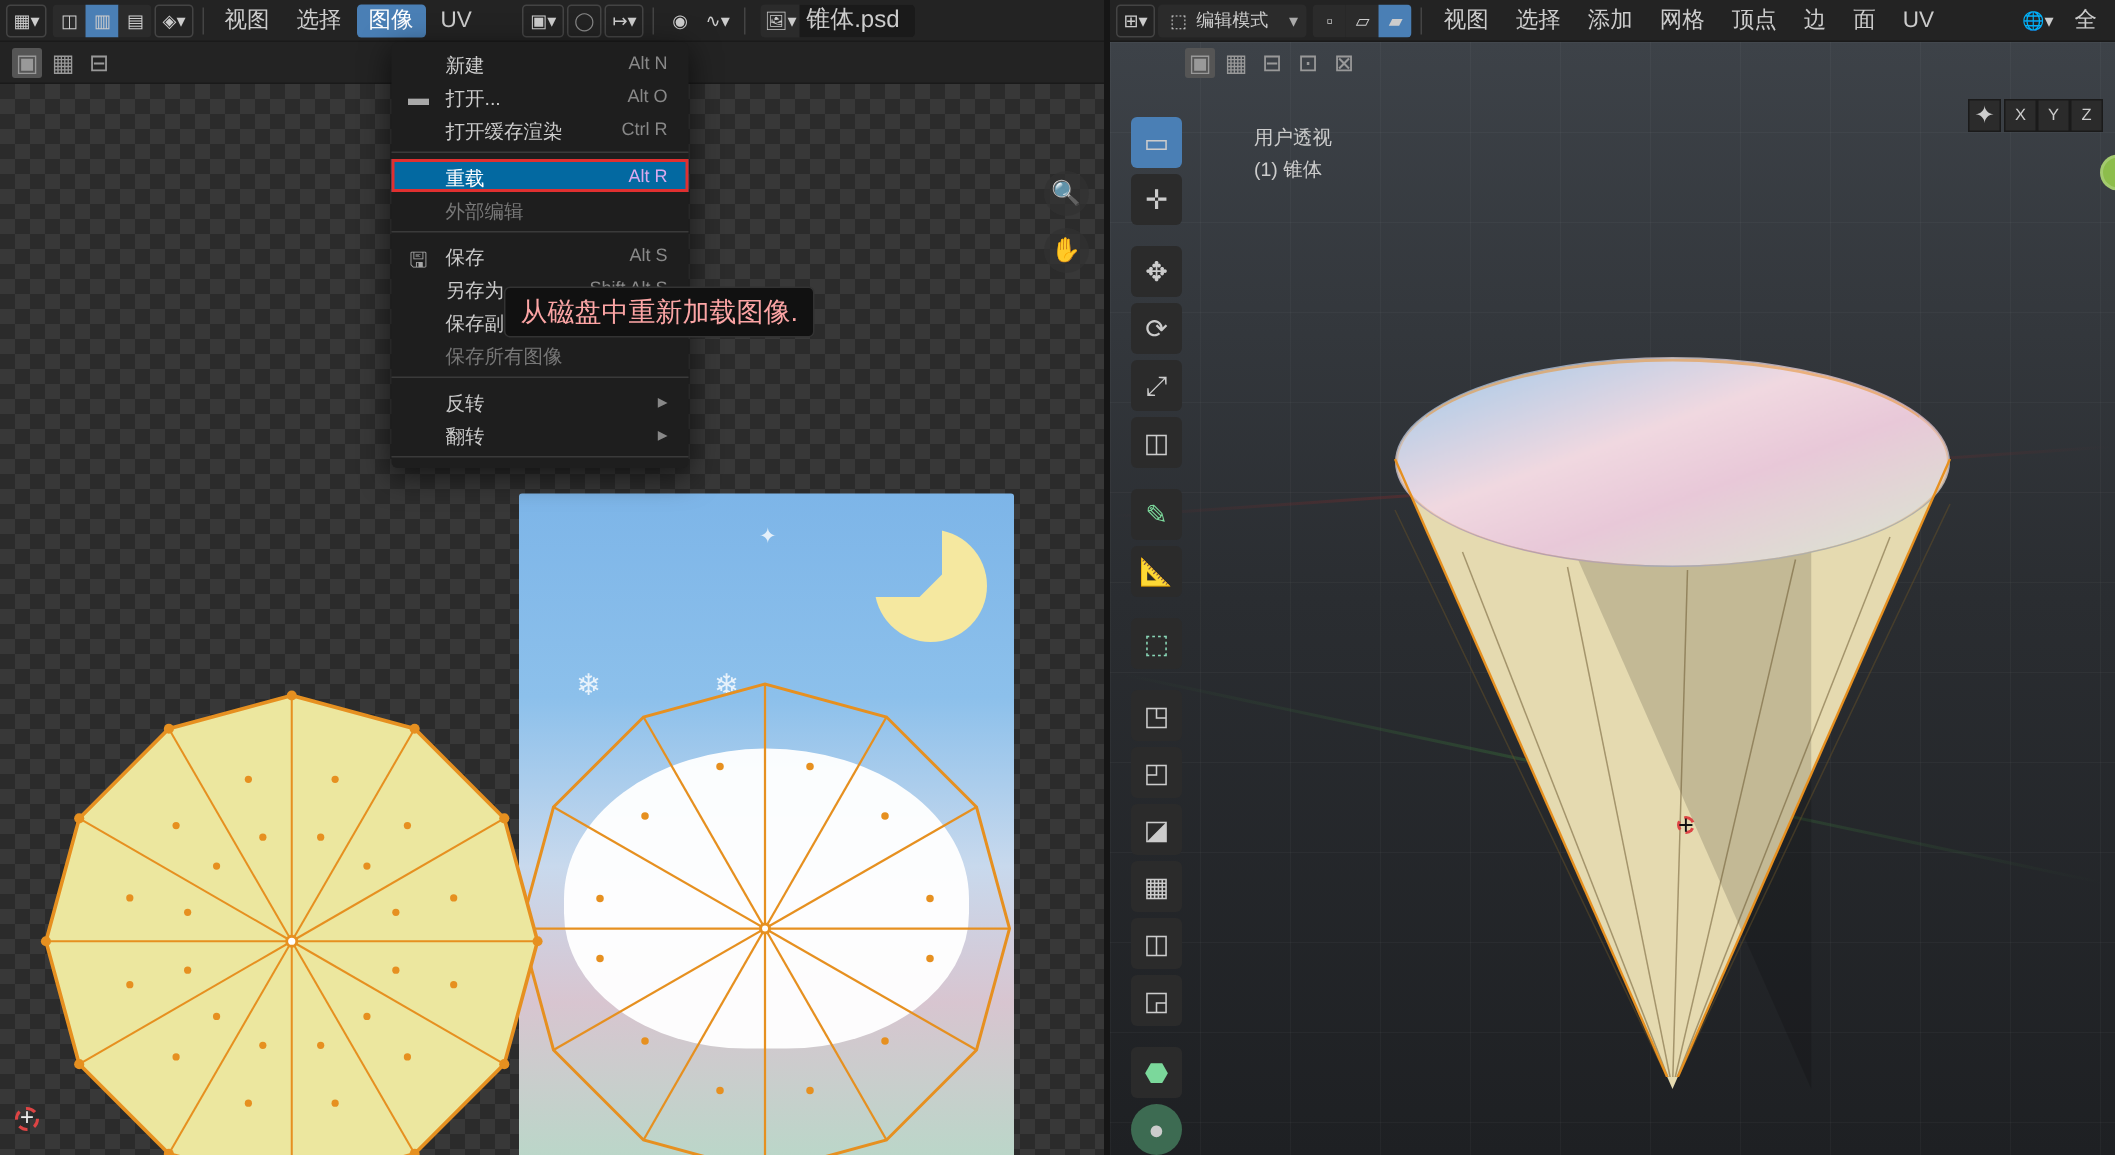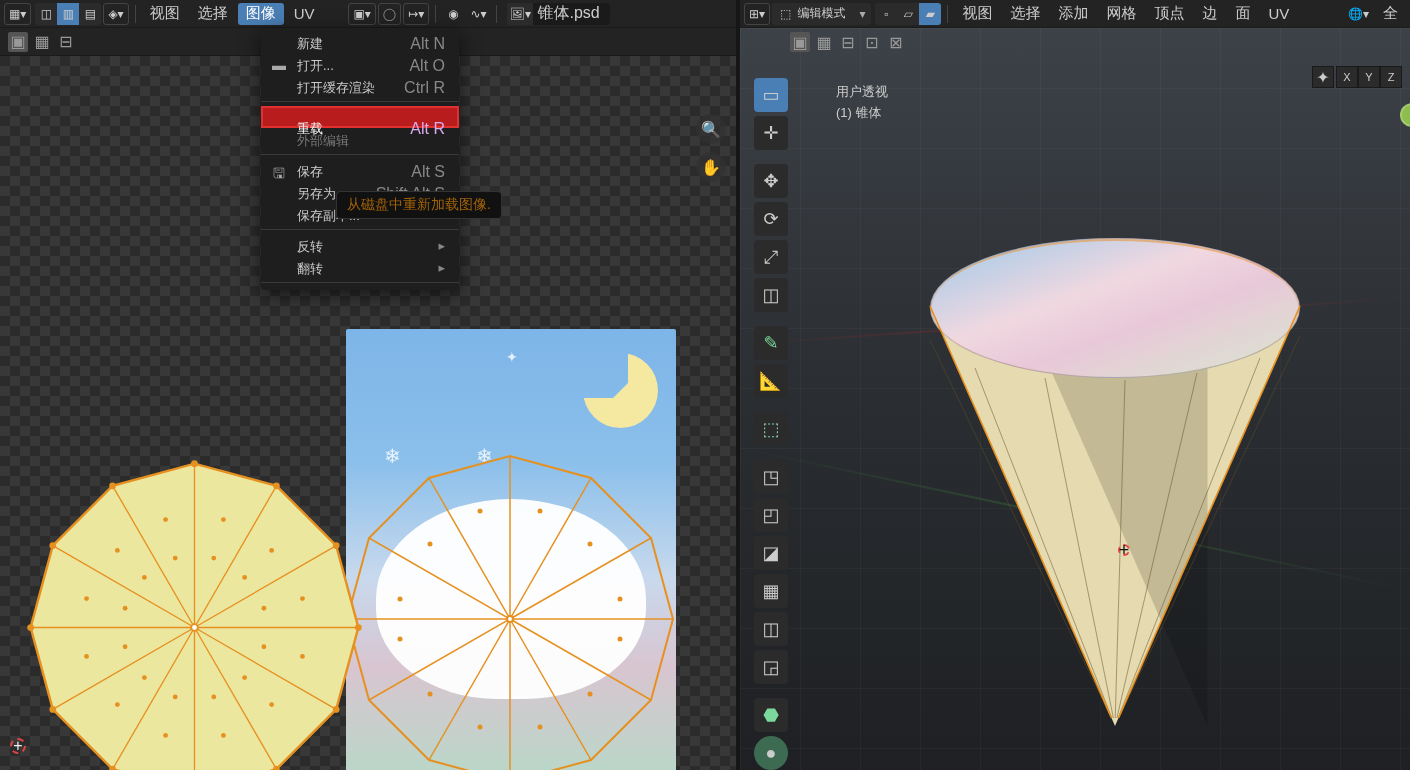--- a/index.html
+++ b/index.html
@@ -21,29 +21,29 @@
 .viewport-left{position:absolute;top:56px;left:0;right:0;bottom:0;background-image:
   repeating-conic-gradient(#383838 0% 25%,#2b2b2b 0% 50%);background-size:20px 20px}
 .viewport-right{position:absolute;top:28px;left:0;right:0;bottom:0;background:linear-gradient(to bottom,#3d4248 0%,#2a2d31 50%,#1e2023 100%)}
 .grid-lines{position:absolute;inset:0;background-image:
   linear-gradient(rgba(255,255,255,0.03) 1px,transparent 1px),
   linear-gradient(90deg,rgba(255,255,255,0.03) 1px,transparent 1px);background-size:60px 60px}
 
 
 .dropdown{position:absolute;top:28px;left:261px;background:#1e1e1e;border-radius:4px;box-shadow:0 5px 20px rgba(0,0,0,0.6);z-index:100;min-width:198px;padding:3px 0;font-size:13px}
 .menu-item{display:flex;align-items:flex-start;padding:4px 14px 4px 10px;height:22px;color:#ccc;cursor:pointer;gap:10px}
-.menu-item.highlight{background:#b91c1c;color:#fff;border:2px solid #e03030;margin:0;padding:12px 12px 2px 8px}
+.menu-item.highlight{background:#0369a1;color:#fff;border:2px solid #e03030;margin:0;padding:2px 12px 2px 8px}
 .menu-icon{width:16px;flex:0 0 16px;font-size:14px;text-align:center;opacity:0.8}
 .menu-label{flex:1}
-.menu-shortcut{color:#888;font-size:16px}
+.menu-shortcut{color:#888;font-size:12px}
 .menu-item.highlight .menu-shortcut{color:#dae}
 .menu-sep{height:1px;background:#3a3a3a;margin:4px 0}
 .menu-arrow{color:#888}
 .menu-item.disabled{color:#777}
-.tooltip{position:absolute;top:191px;left:336px;background:#111;padding:4px 10px;border-radius:4px;font-size:14px;z-index:101;color:#a16207;border:1px solid #333}
+.tooltip{position:absolute;top:191px;left:336px;background:#111;padding:4px 10px;border-radius:4px;font-size:18px;z-index:101;color:#fca5a5;border:1px solid #333}
 .red-arrow{position:absolute;top:35px;left:272px;z-index:99;color:#e03030}
 
 
 .dodecagon{position:absolute;top:398px;left:21px;width:347px;height:347px}
 .uv-img-area{position:absolute;top:273px;left:346px;width:330px;height:452px;background:linear-gradient(180deg,#7db5e8 0%,#8cc0eb 30%,#c8d9ed 55%,#d8c5d0 75%,#b8d8c8 100%);border-radius:2px}
 .snowflake{position:absolute;color:#fff;font-size:20px;opacity:0.8}
 .moon{position:absolute;top:24px;right:18px;width:75px;height:75px;background:#f5e8a0;border-radius:50%;clip-path:polygon(100% 0,100% 100%,0 100%,0 60%,40% 60%,60% 40%,60% 0)}
 .moon::before{content:"";position:absolute;width:56px;height:56px;background:#7db5e8;border-radius:50%;left:-12px;top:-12px}
 .character-blob{position:absolute;top:170px;left:30px;right:30px;height:200px;background:#fff;border-radius:50% 50% 45% 45%;opacity:0.95}
 
@@ -174,20 +174,24 @@
         <span class="menu-shortcut">Alt S</span>
       </div>
     <div class="menu-item">
         <span class="menu-icon"></span>
         <span class="menu-label">另存为...</span>
         <span class="menu-shortcut">Shift Alt S</span>
       </div>
     <div class="menu-item">
         <span class="menu-icon"></span>
         <span class="menu-label">保存副本...</span>
+      </div>
+    <div class="menu-item disabled">
+        <span class="menu-icon"></span>
+        <span class="menu-label">保存所有图像</span>
       </div>
     <div class="menu-sep"></div>
     <div class="menu-item">
         <span class="menu-icon"></span>
         <span class="menu-label">反转</span>
         <span class="menu-arrow">▸</span>
       </div>
     <div class="menu-item">
         <span class="menu-icon"></span>
         <span class="menu-label">翻转</span>

